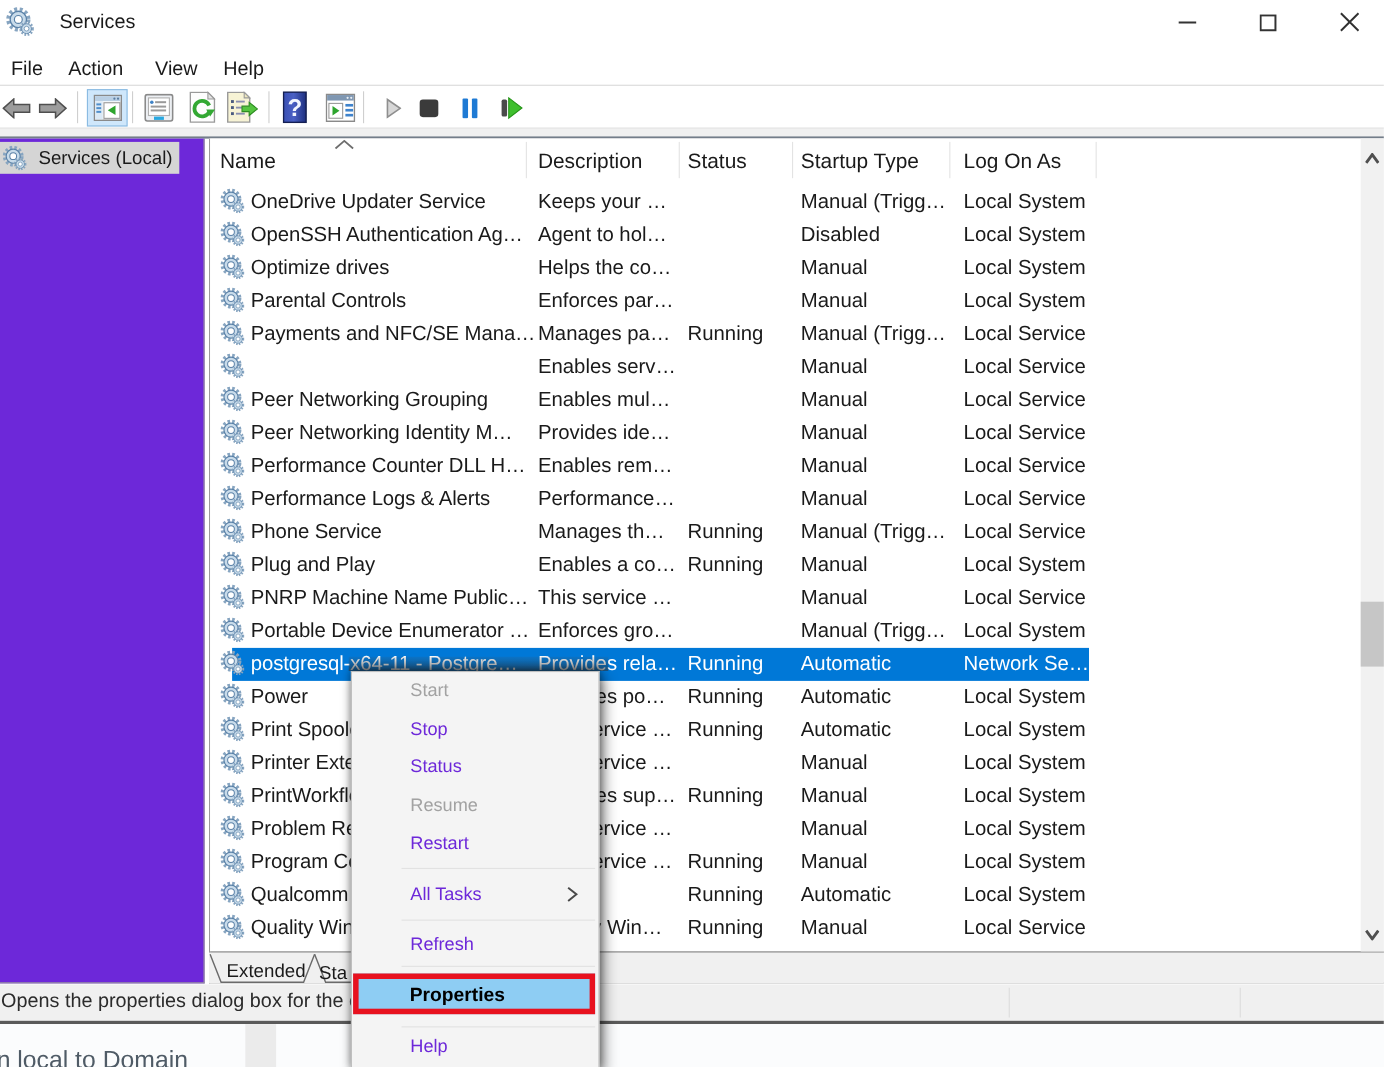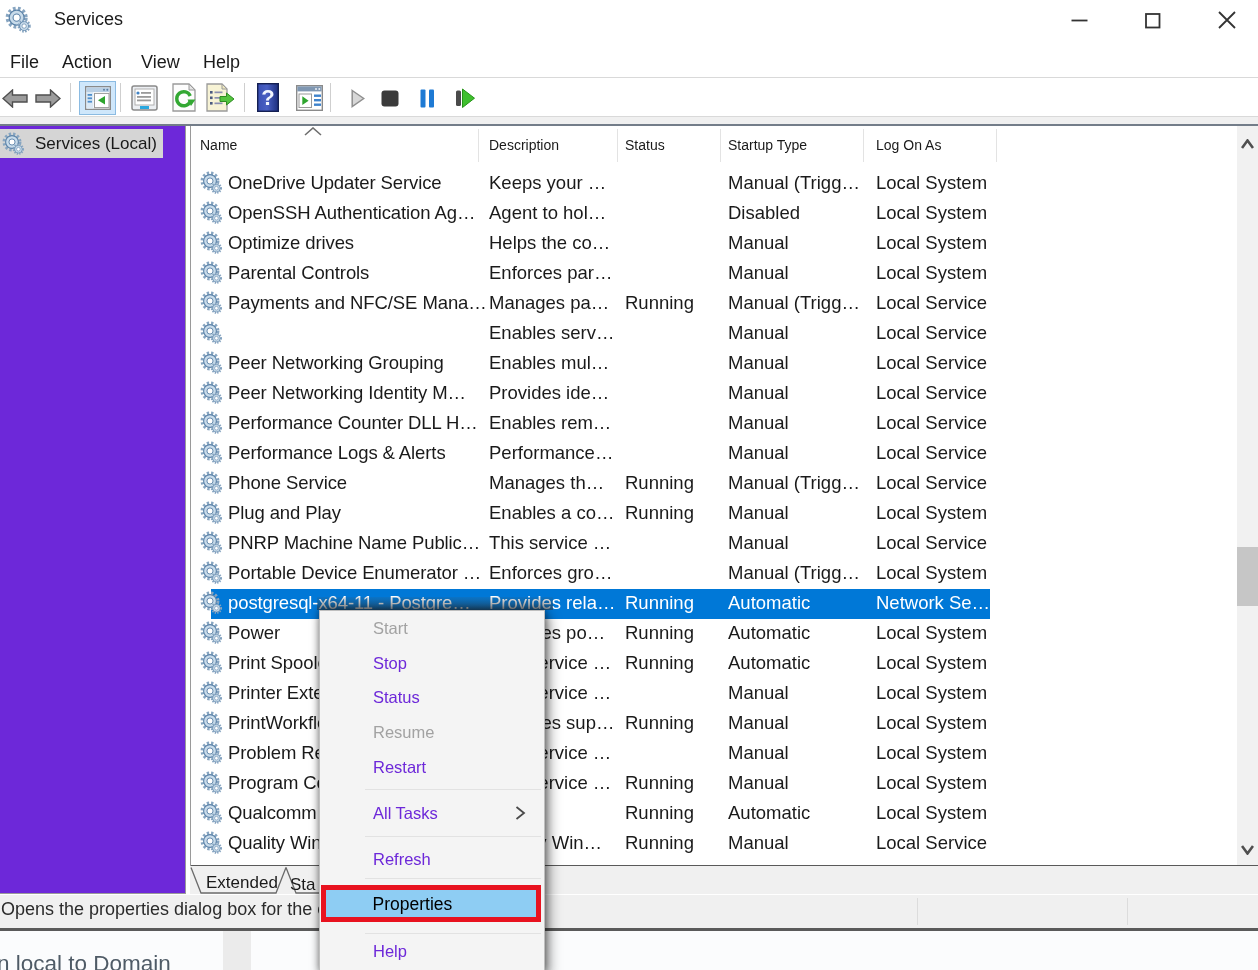--- a/index.html
+++ b/index.html
@@ -19,21 +19,21 @@
 
 #lpane { position:absolute; left:0; top:126px; width:186px; height:768px;
   background:#6d28d9; border-right:1.5px solid #9a9a9a; border-bottom:1.5px solid #9a9a9a; }
 #lsel { position:absolute; left:0; top:3px; width:163px; height:29px; background:#d5d5d5; }
 #lsel span { position:absolute; left:35px; top:5px; font-size:17px; }
 #rpane { position:absolute; left:190px; top:126px; width:1068px; height:768px;
   background:#f0f0f0; border-left:1.5px solid #9a9a9a; border-bottom:1.5px solid #9a9a9a; }
 #list { position:absolute; left:0; top:0; width:1066.5px; height:740px; background:#fff;
   border-bottom:1.5px solid #5a5a5a; overflow:hidden; }
 
-.hc { position:absolute; top:137px; font-size:14px;text-align:center; }
+.hc { position:absolute; top:137px; font-size:19px;text-align:center; }
 .hsep { position:absolute; top:129px; width:1px; height:33px; background:#e3e3e3; }
 
 .row { position:absolute; left:192px; width:1046px; height:30px;padding-left:32px; }
 .row .ri { position:absolute; left:8px; top:2px; width:24px; height:24px; }
 .c { position:absolute; top:3px; font-size:18.5px; white-space:nowrap; overflow:hidden; }
 .c.n { left:36px; width:260px; letter-spacing:-0.1px; }
 .c.d { left:297px; width:132px; }
 .c.s { left:433px; width:100px; }
 .c.t { left:536px; width:146px; }
 .c.l { left:684px; width:125px; }
@@ -58,21 +58,21 @@
 
 #cmenu { position:absolute; left:319px; top:610px; width:226px; height:362px;
   background:#f4f4f4; border:1px solid #bfbfbf; border-bottom:none;
   box-shadow:0 -1px 7px rgba(0,0,0,0.45), 4px 5px 12px rgba(0,0,0,0.45); z-index:10; }
 .mi { position:absolute; left:53px; width:170px; height:34px; line-height:34px; font-size:16.5px; color:#6d28d9; }
 .mi.dis { color:#a2a2a2; }
 .mi .arr { position:absolute; left:142px; top:9px; }
 .msep { position:absolute; left:45px; width:176px; height:1px; background:#e2e2e2; }
 #props { position:absolute; left:0.5px; top:274px; width:220px; height:37px;
   border:5px solid #e8121f; background:#8ecdf3; z-index:12; }
-#props span { position:absolute; left:47px; top:3.5px; font-size:17.5px; font-weight:normal; color:#000; }
+#props span { position:absolute; left:47px; top:3.5px; font-size:17.5px; font-weight:bold; color:#000; }
 </style></head>
 <body>
 <svg width="0" height="0" style="position:absolute">
     <defs>
 <symbol id="g" viewBox="0 0 26 26">
   <circle cx="13" cy="13" r="10" fill="none" stroke="#87a5c1" stroke-width="4.6" stroke-dasharray="2.9 2.45"></circle>
   <circle cx="13" cy="13" r="8.3" fill="#c8dbea" stroke="#5b82a8" stroke-width="1.4"></circle>
   <circle cx="13" cy="13" r="4" fill="#ffffff" stroke="#5b82a8" stroke-width="1.2"></circle>
 </symbol>
 <symbol id="gg" viewBox="0 0 30 30">

